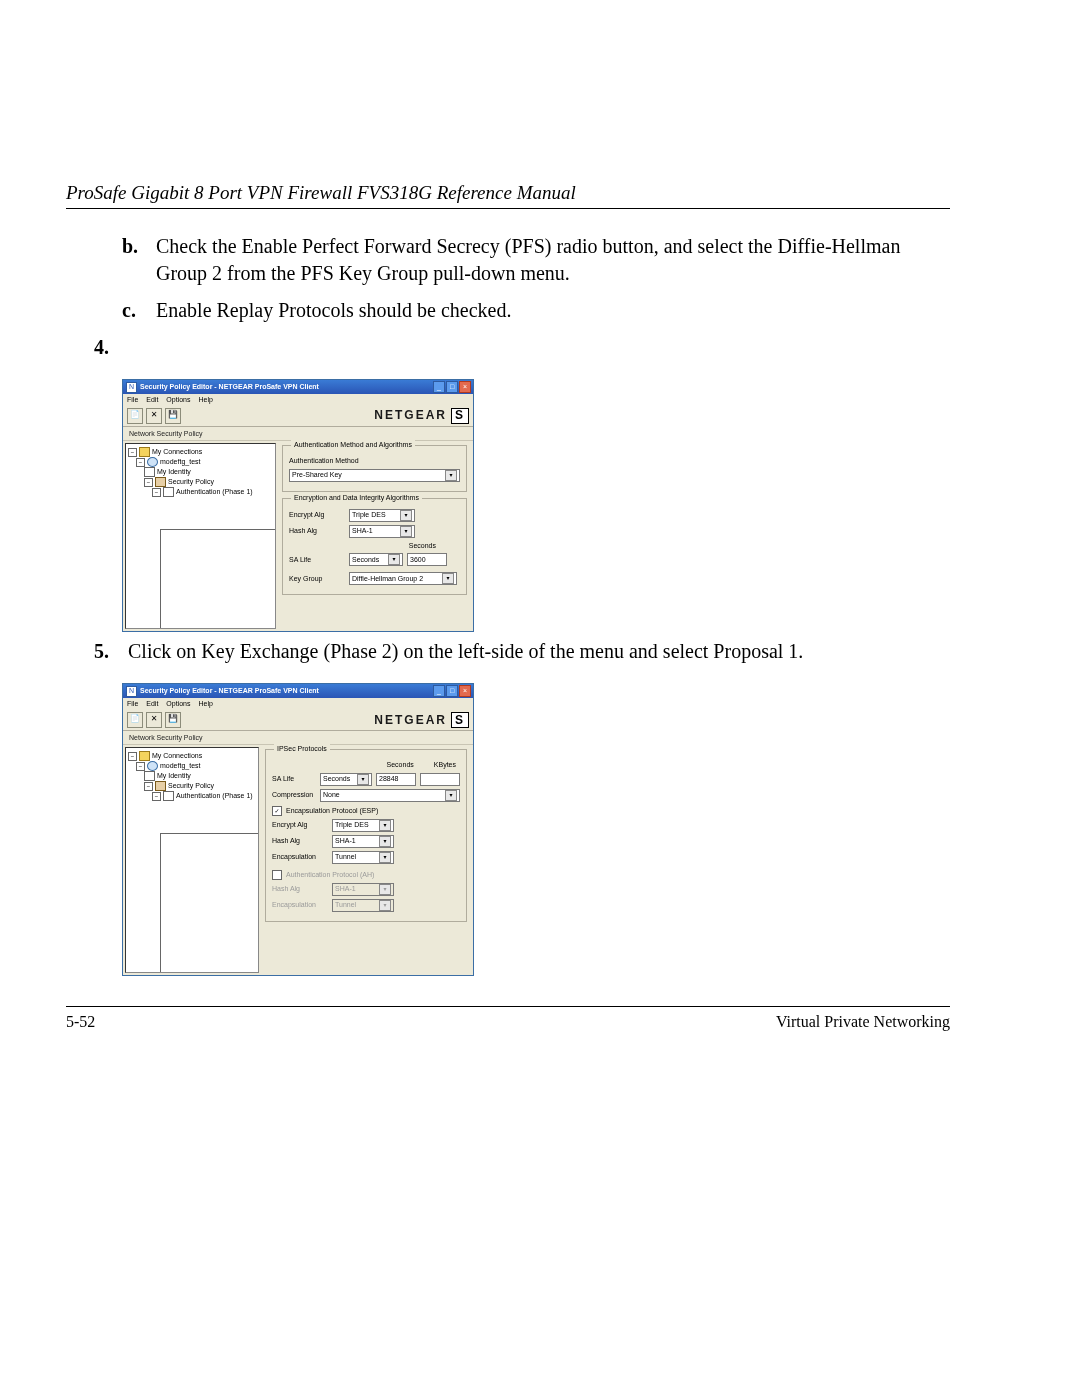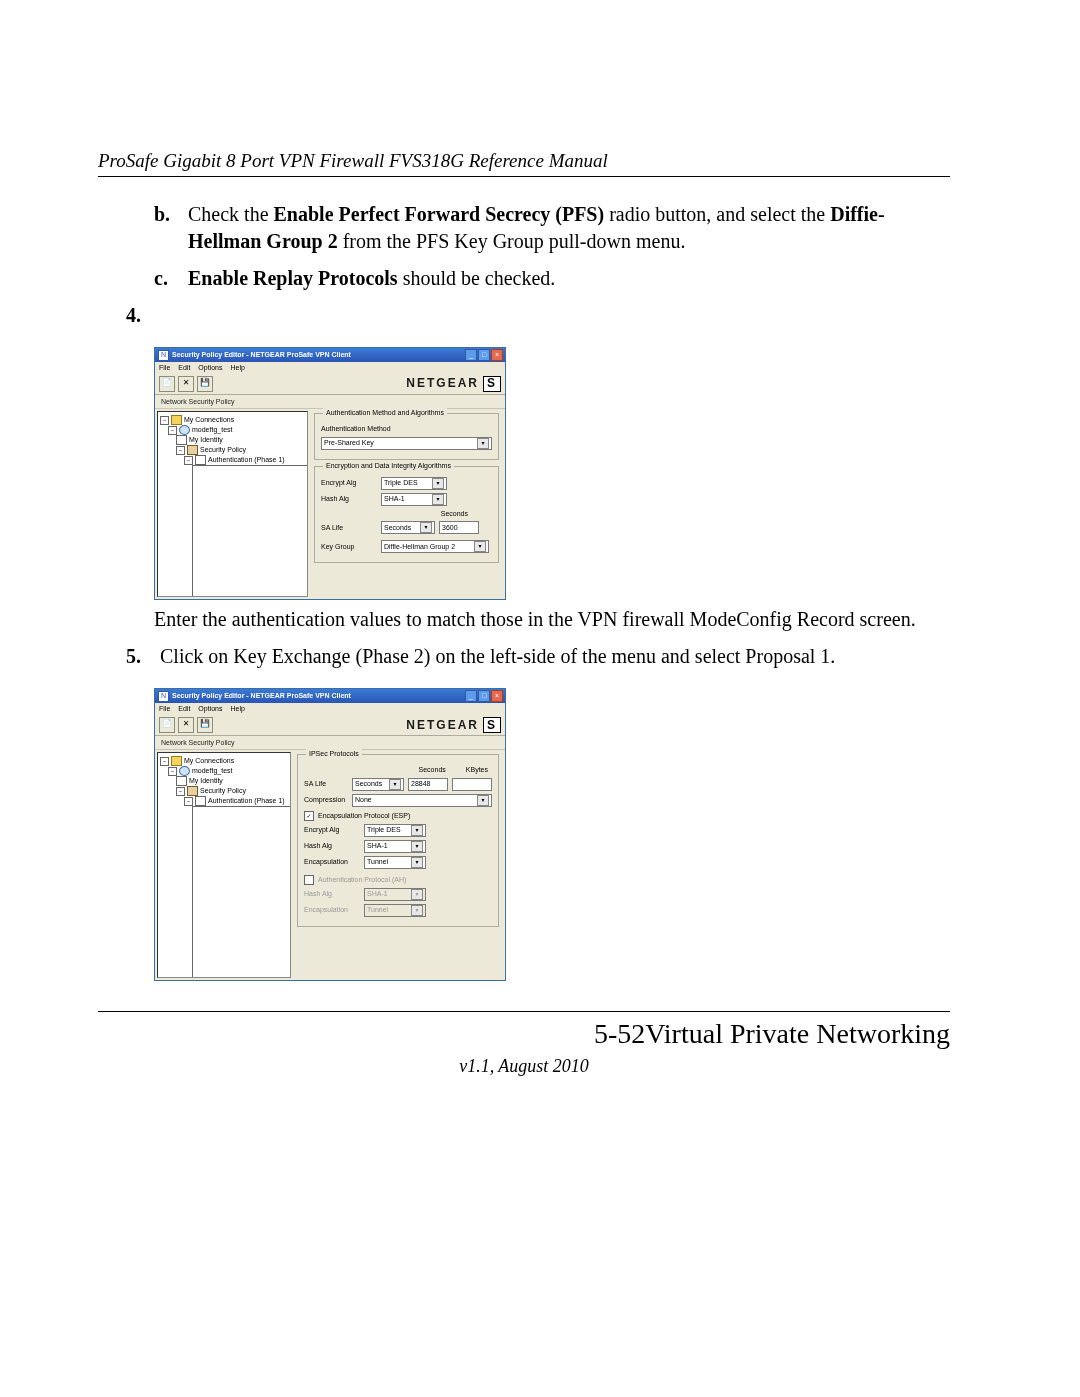--- a/index.html
+++ b/index.html
@@ -3,43 +3,44 @@
 <meta charset="utf-8">
 <style>
   body {
     margin: 0;
     background: #fff;
     font-family: "Times New Roman", Times, serif;
     color: #000;
     width: 1080px;
   }
   .page {
-    padding: 150px 130px 60px 98px;
+    padding: 150px 130px 60px 66px;
     position: relative;
+    margin-top: 32px;
   }
   .header-title {
     font-style: italic;
     font-size: 19px;
     padding-bottom: 4px;
     border-bottom: 1.5px solid #000;
     margin-bottom: 24px;
   }
   .body-text {
     font-size: 20px;
     line-height: 1.35;
   }
   .li-block {
     display: flex;
     gap: 12px;
     margin-bottom: 10px;
   }
   .li-marker-bold { font-weight: bold; min-width: 22px; }
   .indent-1 { margin-left: 56px; }
   .indent-0 { margin-left: 28px; }
-  .bold { font-weight: bold; }
+  .bold { font-weight: normal; }
   .caption {
     font-family: Arial, Helvetica, sans-serif;
     font-weight: bold;
     font-size: 16px;
     margin: 14px 0 18px 56px;
   }
   .figure-wrap { margin: 18px 0 6px 56px; }
 
   
   .app-window {
@@ -161,21 +162,21 @@
     border: 1px solid #888;
     display: inline-flex; align-items: center; justify-content: center;
     font-size: 6px;
   }
   .chk { width:8px; height:8px; border:1px solid #666; background:#fff; display:inline-flex; align-items:center; justify-content:center; font-size:6px; }
   .disabled { color:#9a9a9a; }
   .disabled .select, .disabled .textbox { background:#ece9d8; color:#9a9a9a; }
   .unit { font-size: 7px; }
 
   .footer-block { margin-top: 30px; border-top: 1.5px solid #000; padding-top: 6px; }
-  .footer-row { display:flex; justify-content:flex-end; font-size: 28px; }
+  .footer-row { display:flex; justify-content:space-between; font-size: 16px; }
   .footer-ver { text-align:center; font-style: italic; font-size: 18px; margin-top: 6px; }
 </style>
 </head>
 <body>
 
 <div class="page">
 
   <div class="header-title">ProSafe Gigabit 8 Port VPN Firewall FVS318G Reference Manual</div>
 
   <div class="body-text">
@@ -308,21 +309,20 @@
                   <span class="value">Diffie-Hellman Group 2</span>
                   <span class="dd-btn">▾</span>
                 </div>
               </div>
             </div>
           </div>
         </div>
       </div>
     </div>
 
-    <div style="margin-left:56px; margin-bottom:10px;">Enter the authentication values to match those in the VPN firewall ModeConfig Record screen.</div>
 
     <div class="li-block indent-0">
       <span class="li-marker-bold">5.</span>
       <span>Click on Key Exchange (Phase 2) on the left-side of the menu and select Proposal 1.</span>
     </div>
 
     <div class="figure-wrap">
       <div class="app-window">
         <div class="titlebar">
           <span class="win-btn" style="width:9px;height:9px;background:#fff;color:#2a55b5;">N</span>
@@ -460,16 +460,15 @@
       </div>
     </div>
 
   </div>
 
   <div class="footer-block">
     <div class="footer-row">
       <span>5-52</span>
       <span>Virtual Private Networking</span>
     </div>
-    <div class="footer-ver">v1.1, August 2010</div>
   </div>
 
 </div>
 
 </body></html>

